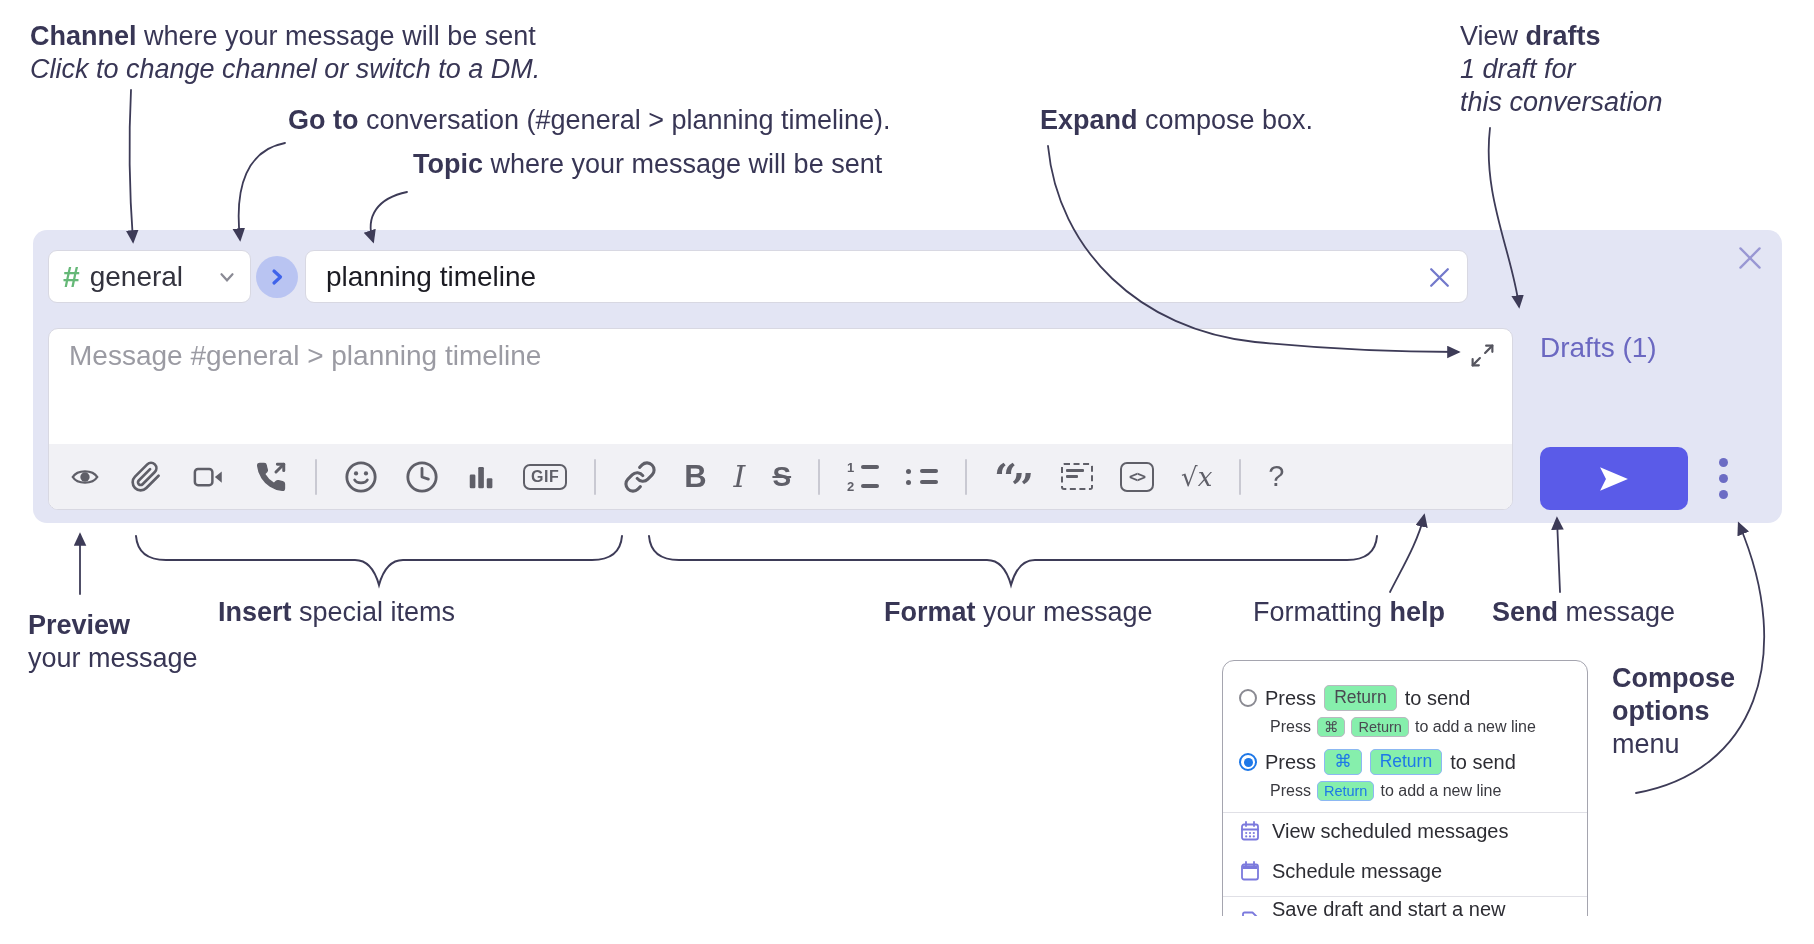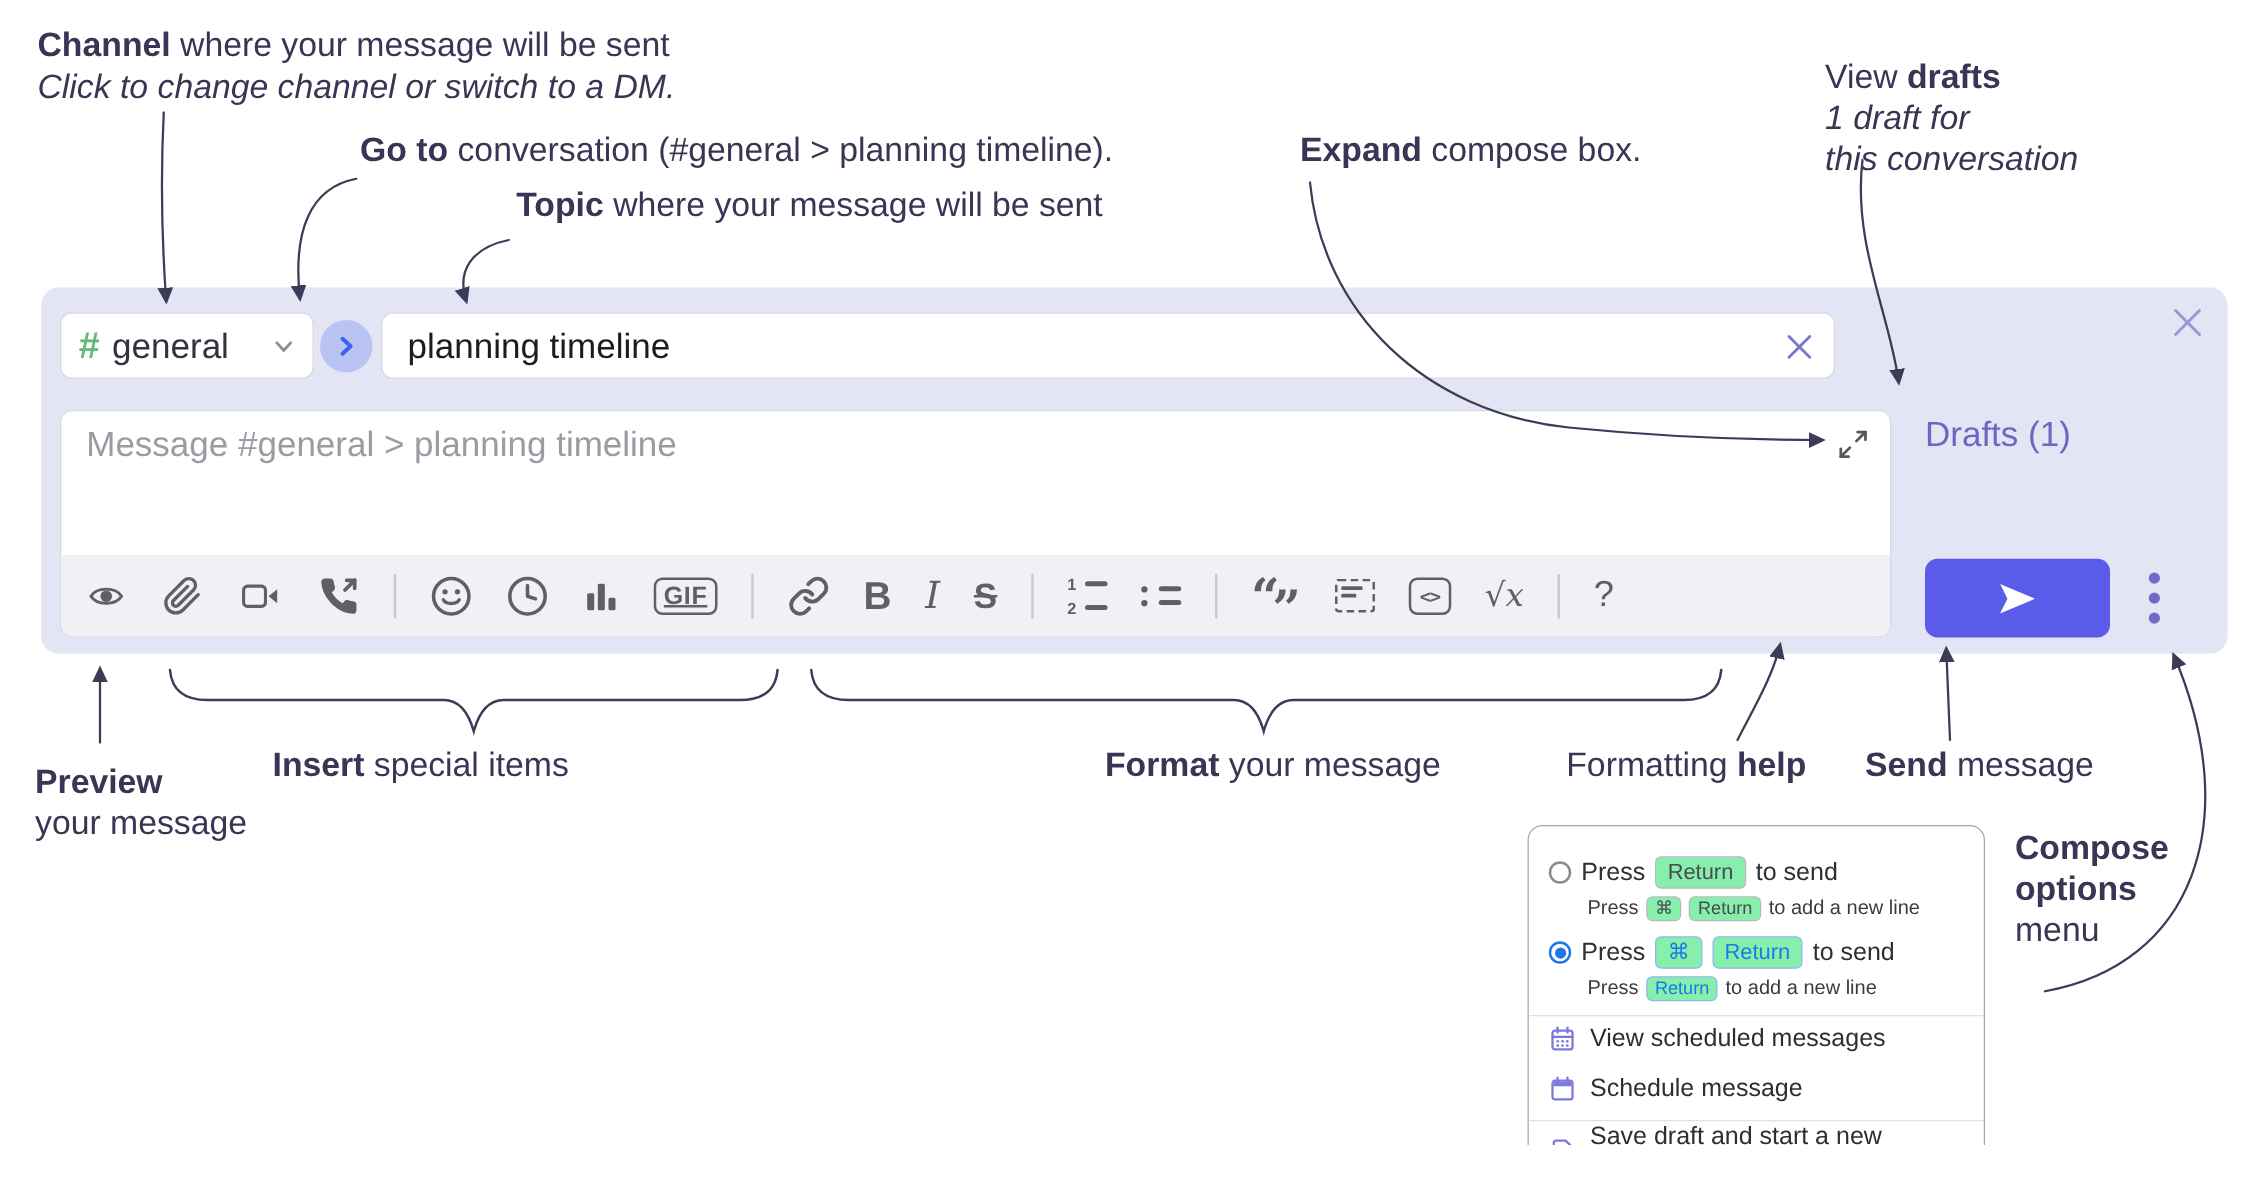--- a/index.html
+++ b/index.html
@@ -28,22 +28,22 @@
   .toolbar{position:absolute;left:0;bottom:0;width:100%;height:65px;background:var(--toolbar_bg,#f1f1f5);
     display:flex;align-items:center;gap:27px;padding:0 10px 0 18px;box-sizing:border-box;}
   .ticon{color:var(--icon_gray,#5f5f68);display:flex;align-items:center;justify-content:center;flex:none;}
   .tdiv{width:2px;height:36px;background:#c9c9d2;border-radius:1px;flex:none;}
   .tx-b{font-size:31px;font-weight:700;line-height:1;}
   .tx-i{font-size:30px;font-style:italic;font-family:"DejaVu Serif",serif;line-height:1;}
   .tx-s{font-size:28px;font-weight:600;text-decoration:line-through;line-height:1;}
   .tx-q{position:relative;width:40px;height:34px;}
   .tx-q span{position:absolute;font-size:40px;font-weight:700;line-height:1;font-family:"DejaVu Serif",serif;}
   .tx-q .q1{left:0;top:-2px;} .tx-q .q2{right:0;bottom:-14px;}
-  .gif-badge{border:2.5px solid currentColor;border-radius:7px;font-size:20px;font-weight:700;
-    letter-spacing:0.5px;padding:3px 6px;line-height:1;text-decoration:underline;}
+  .gif-badge{border:2.5px solid currentColor;border-radius:7px;font-size:16px;font-weight:700;
+    letter-spacing:0.5px;padding:3px 6px;line-height:1;}
   .ol-icon,.ul-icon{display:flex;flex-direction:column;gap:6px;}
   .ol-row,.ul-row{display:flex;align-items:center;gap:5px;}
   .ol-num{font-size:13px;font-weight:700;line-height:1;width:9px;}
   .li-bar{width:18px;height:3.5px;border-radius:2px;background:currentColor;}
   .ul-dot{width:5px;height:5px;border-radius:50%;background:currentColor;margin-right:4px;}
   .spoiler-icon{width:32px;height:27px;border:2.5px dashed currentColor;border-radius:3px;box-sizing:border-box;
     display:flex;flex-direction:column;gap:3px;padding:4px 3px;}
   .spoiler-icon i{display:block;height:3px;background:currentColor;border-radius:1px;}
   .sp1{width:80%;} .sp2{width:55%;}
   .code-icon{width:34px;height:30px;border:2.5px solid currentColor;border-radius:7px;box-sizing:border-box;
@@ -109,21 +109,21 @@
   </div>
   <div class="ann" style="left:288px;top:104px;">
     <b>Go to</b><span> conversation (#general &gt; planning timeline).</span>
   </div>
   <div class="ann" style="left:413px;top:148px;">
     <b>Topic</b><span> where your message will be sent</span>
   </div>
   <div class="ann" style="left:1040px;top:104px;">
     <b>Expand</b><span> compose box.</span>
   </div>
-  <div class="ann" style="left:1460px;top:20px;margin-top:25px;">
+  <div class="ann" style="left:1460px;top:20px;">
     <div><span>View </span><b>drafts</b></div>
     <div class="it">1 draft for</div>
     <div class="it">this conversation</div>
   </div>
 
   <div class="panel">
 
     <div class="channel-box whitebox">
       <span class="hash">#</span>
       <span class="chan-name">general</span>

